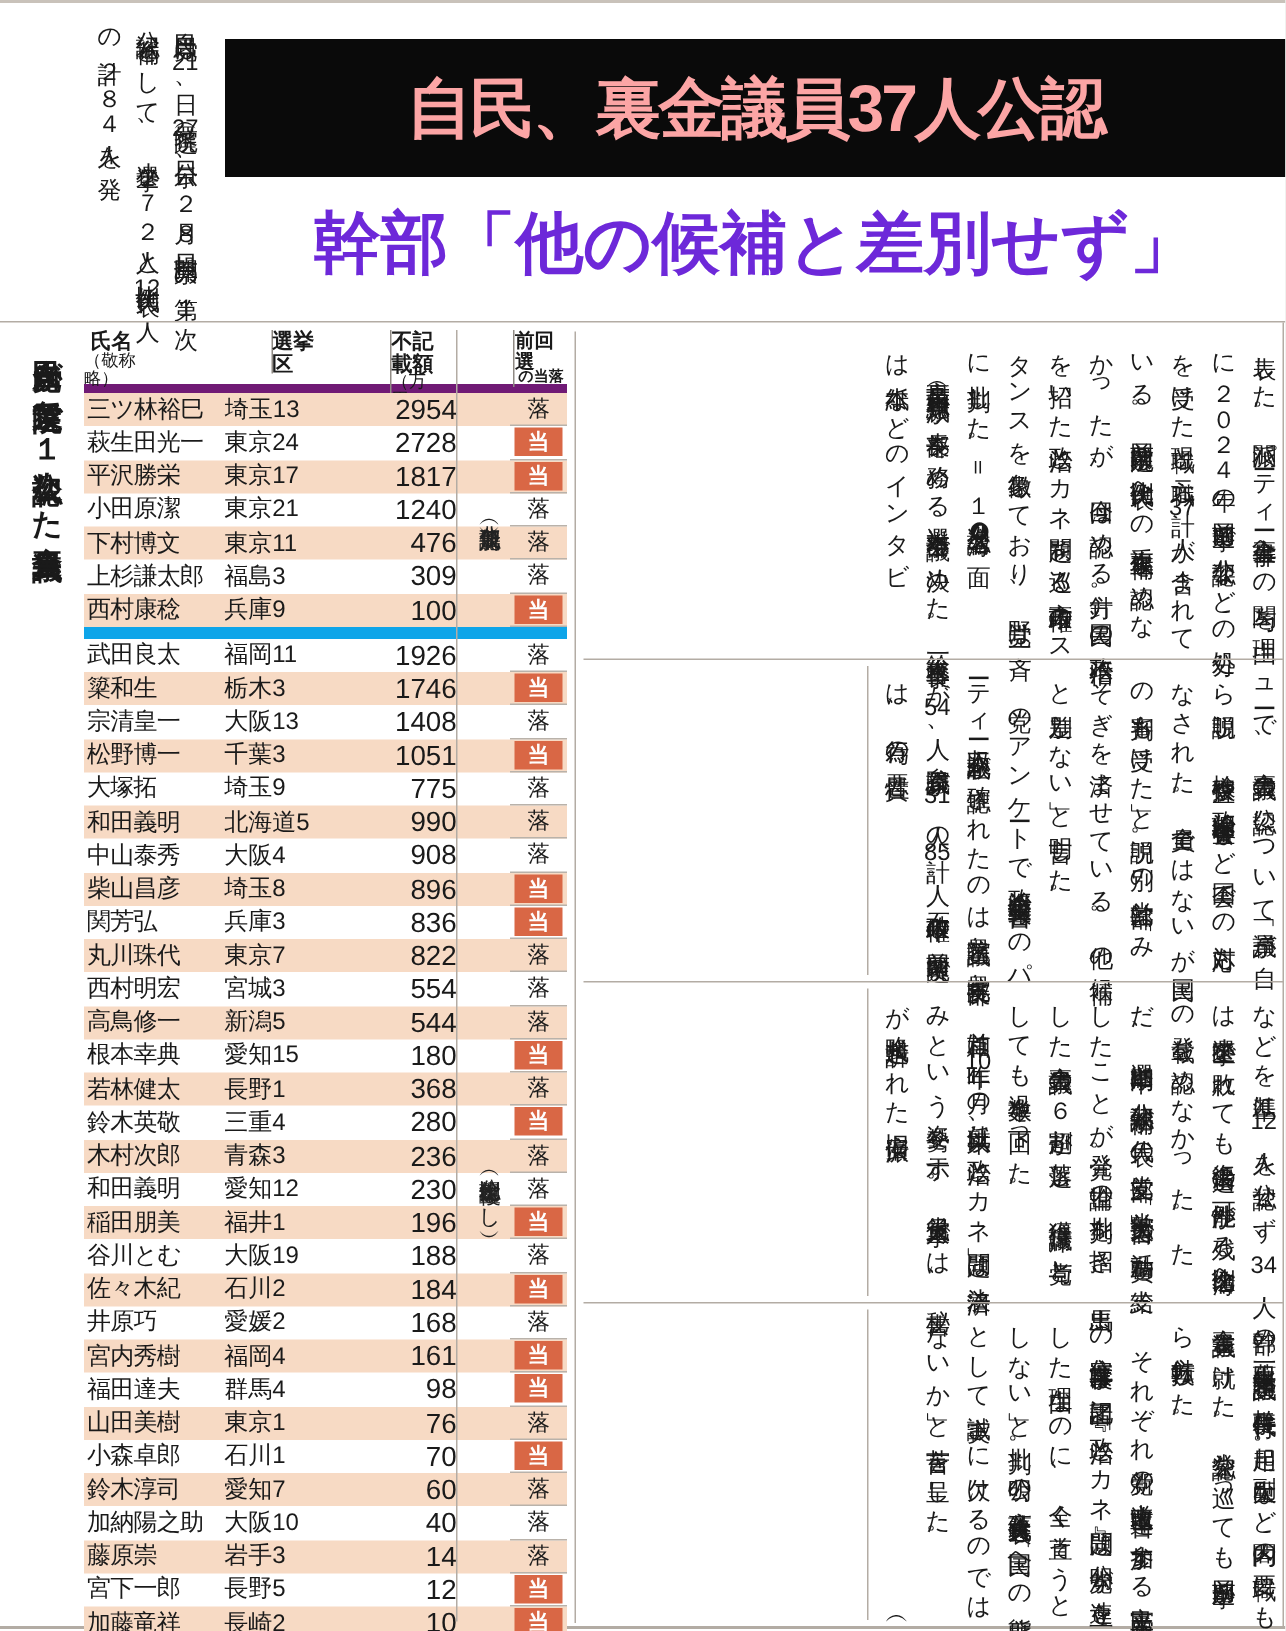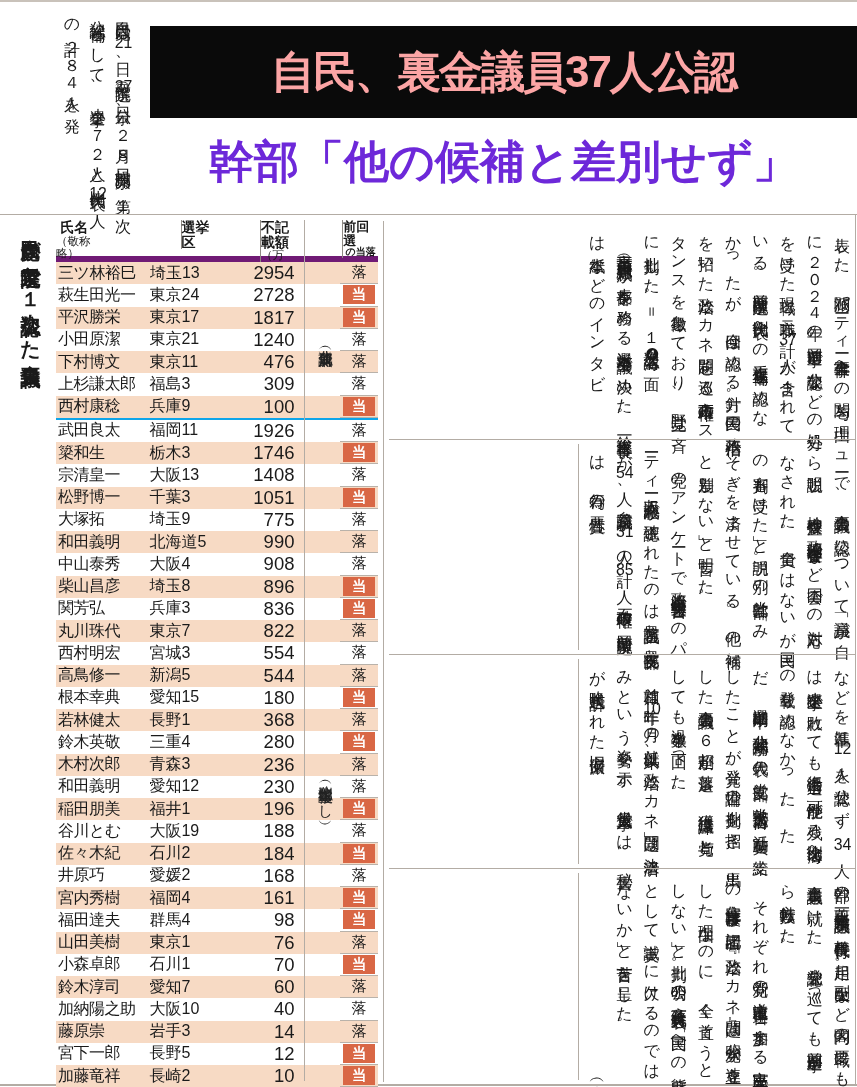--- a/index.html
+++ b/index.html
@@ -45,24 +45,24 @@
   .th{display:flex;flex-direction:column;align-items:center;justify-content:center;font-weight:700;line-height:1.05;}
   .th .l1{font-size:14px;}
   .th .l2{font-size:11.5px;font-weight:500;}
   .th-name{width:78px;}
   .th-dist{width:82px;border-left:1px solid #8f8a84;margin-left:48px;}
   .th-amt{width:88px;border-left:1px solid #8f8a84;}
   .th-res{width:74px;border-left:1px solid #8f8a84;}
   .trows{position:relative;}
   .trow{display:flex;height:22.25px;align-items:center;}
   .trow.pink{background:#f7dac4;}
-  .trow.gsep{border-bottom:2px solid #0ea5e9;}
+  .trow.gsep{border-bottom:8px solid #0ea5e9;}
   .c-name{width:78px;font-size:16px;padding-left:2px;letter-spacing:-0.5px;white-space:nowrap;}
   .c-dist{width:82px;font-size:16px;padding-left:14px;box-sizing:border-box;letter-spacing:0;}
-  .c-amt{width:88px;font-size:18.5px;text-align:right;padding-right:10px;box-sizing:border-box;}
+  .c-amt{width:88px;font-size:18.5px;text-align:right;box-sizing:border-box;}
   .c-grp{width:36px;height:100%;}
   .c-res{width:38px;height:100%;display:flex;align-items:center;justify-content:center;
          border-bottom:1px solid #b9b2aa;box-sizing:border-box;font-size:15px;}
   .c-res .win{
     width:32px;height:19px;background:#d96745;color:#fff;font-weight:700;
     display:flex;align-items:center;justify-content:center;font-size:14.5px;
   }
   .grp-label{
     writing-mode:vertical-rl;text-orientation:mixed;
     position:absolute;font-size:14.5px;font-weight:500;letter-spacing:0.5px;

